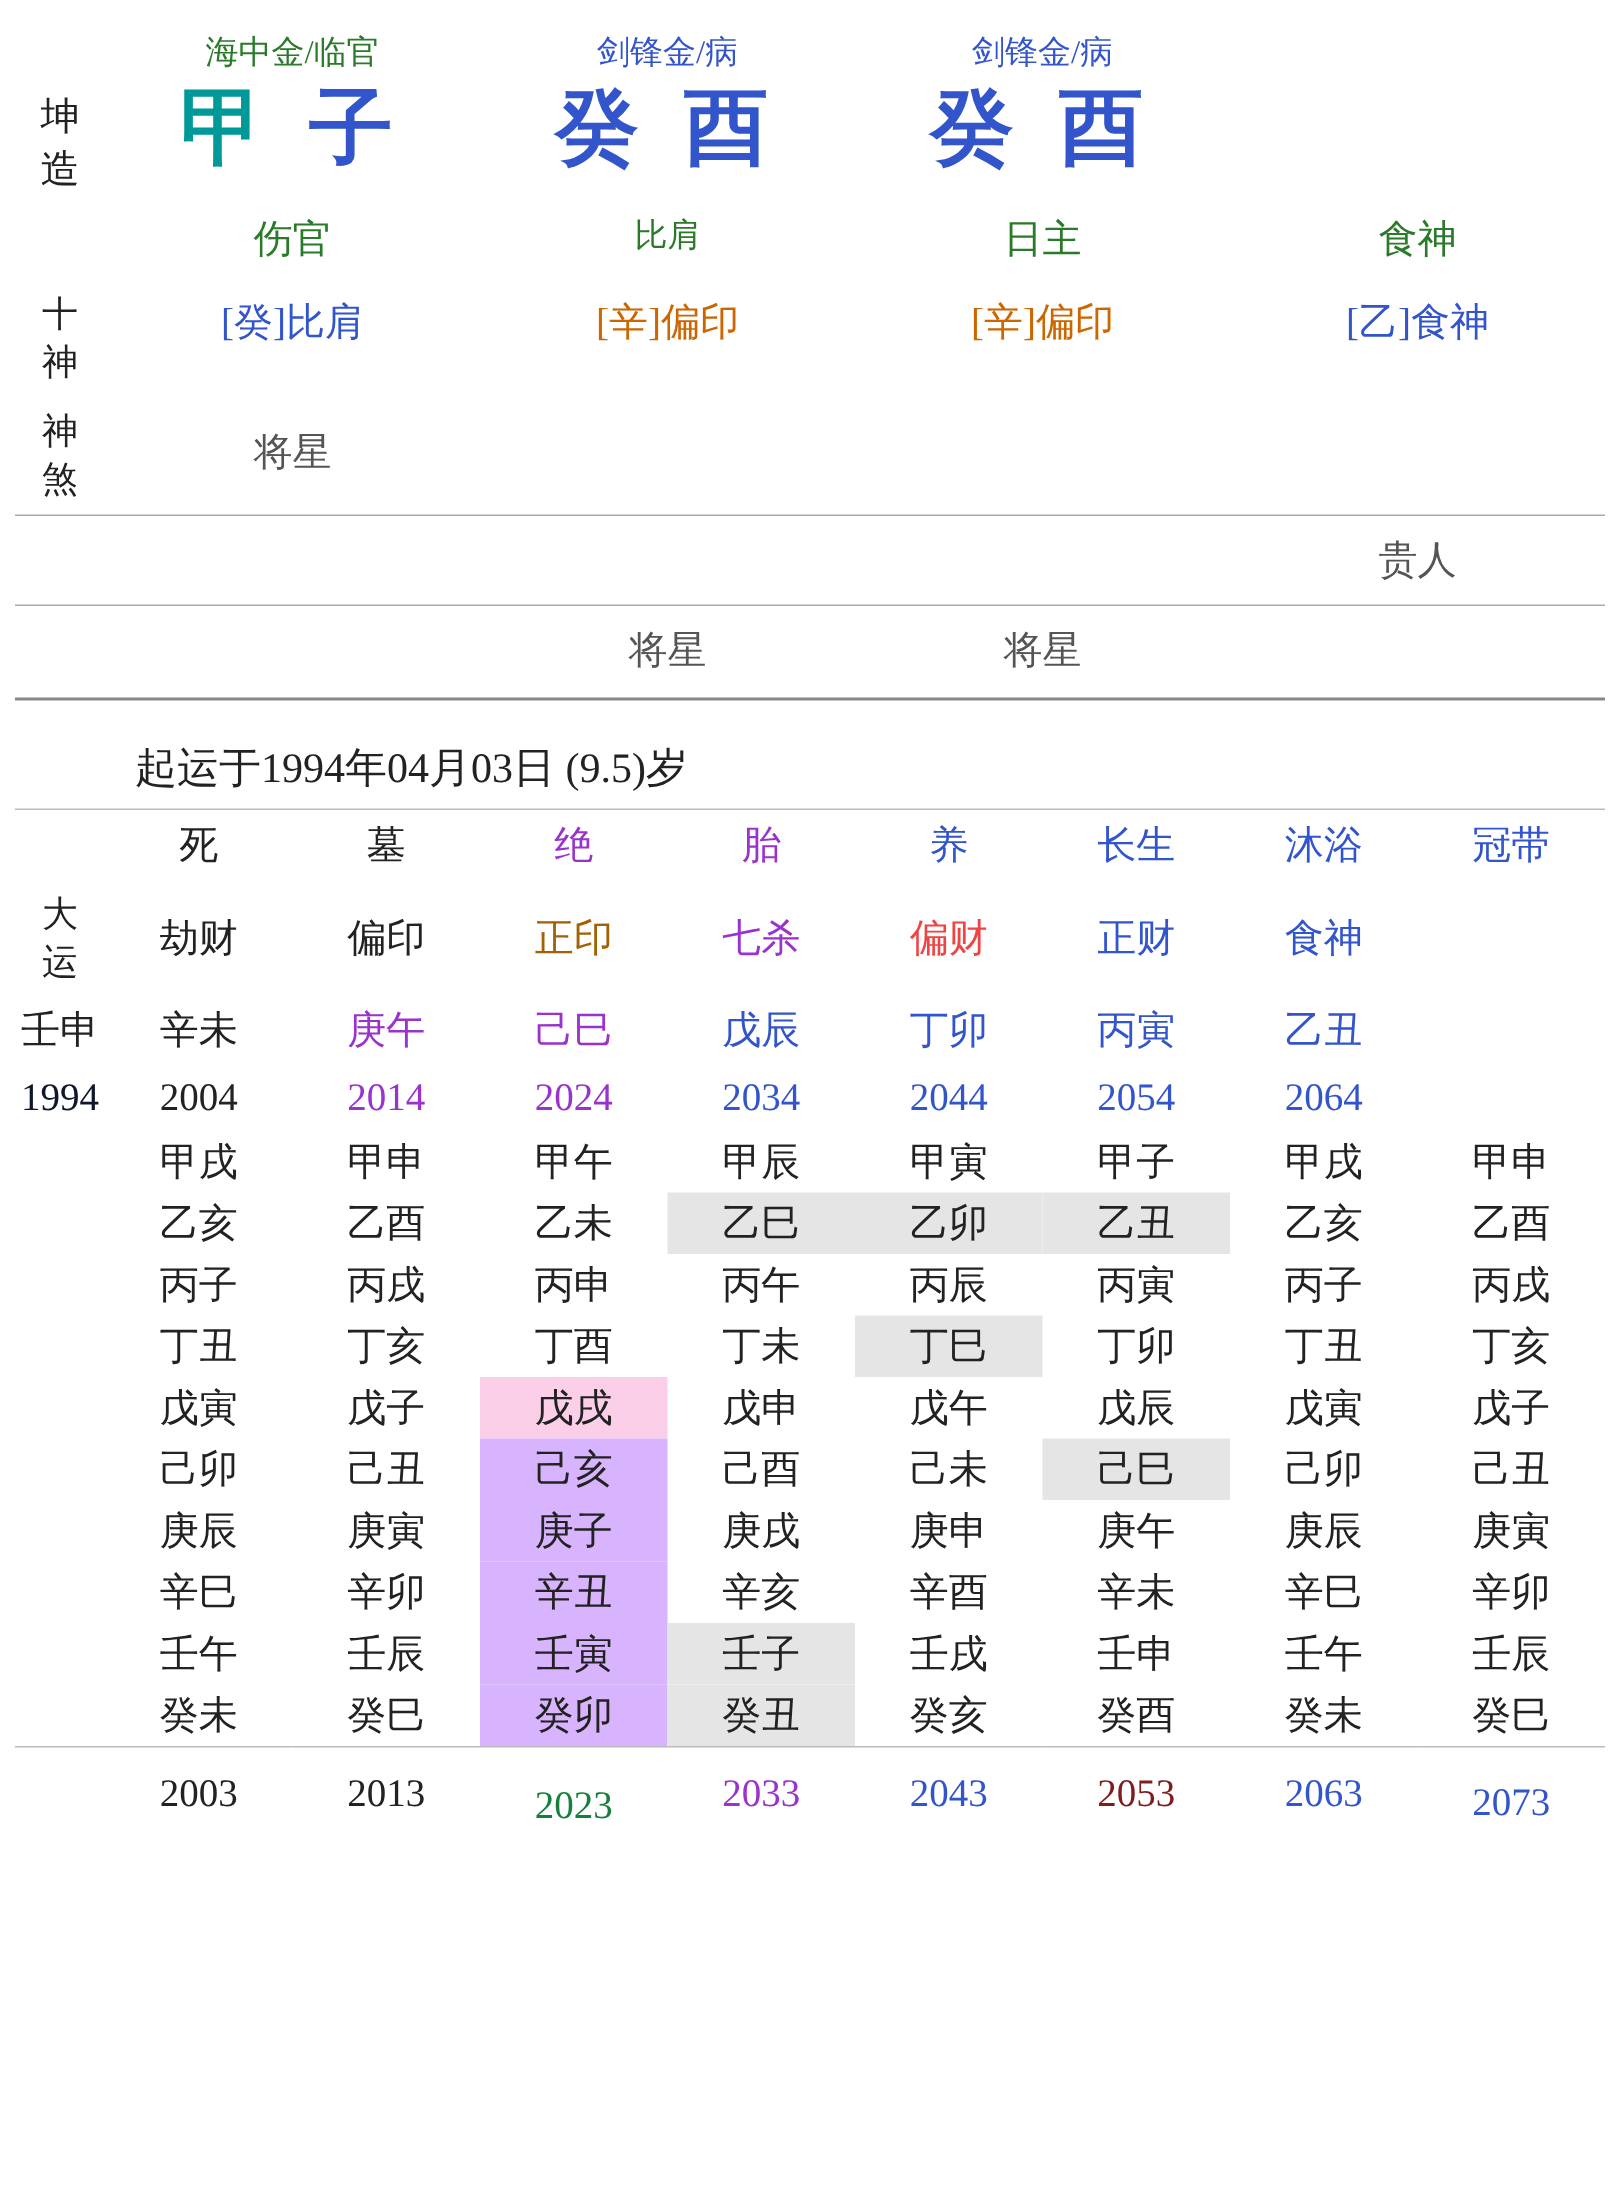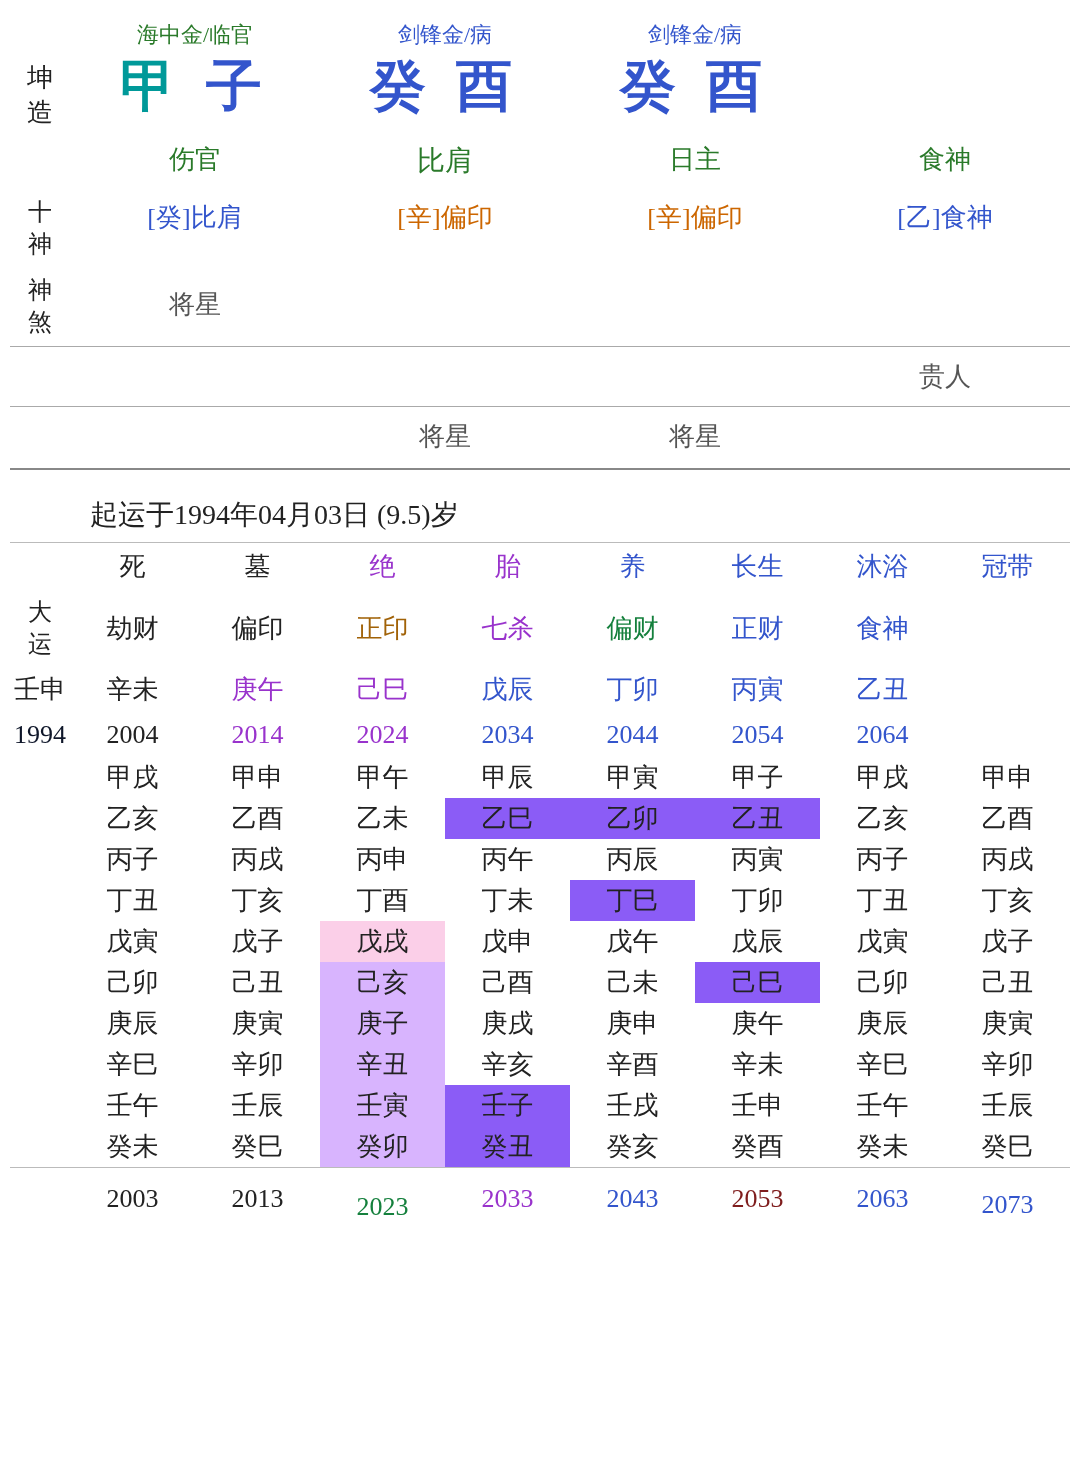--- a/index.html
+++ b/index.html
@@ -184,21 +184,21 @@
       min-height: 40px;
       text-align: center;
     }
 
     .year-cell.row-label {
       font-size: 24px;
       color: #222;
     }
 
     .highlight-purple { background-color: #d8b4fe; }
-    .highlight-blue { background-color: #8b5cf6; text-align: center; }
+    .highlight-blue { background-color: #e5e5e5; text-align: center; }
     .highlight-pink { background-color: #fbcfe8; }
 
     .bottom-border {
       border-top: 1px solid #bbb;
     }
   </style>
 </head>
 <body>
 
 <div class="top-section">
@@ -224,21 +224,21 @@
       <div class="pillar-ganzhi">
         <span style="color:#3355cc;">癸</span>
         <span style="color:#3355cc;">酉</span>
       </div>
     </div>
   </div>
 
   <div class="shishen-section">
     <div></div>
     <div class="pillar-shishen green" style="text-align:center; color:#2a7a2a; font-size:26px; padding: 6px 0;">伤官</div>
-    <div class="pillar-shishen green" style="text-align:center; color:#2a7a2a; font-size:28px; padding: 6px 0;">比肩</div>
+    <div class="pillar-shishen green" style="text-align:center; color:#2a7a2a; font-size:22px; padding: 6px 0;">比肩</div>
     <div class="pillar-shishen green" style="text-align:center; color:#2a7a2a; font-size:26px; padding: 6px 0;">日主</div>
     <div class="pillar-shishen green" style="text-align:center; color:#2a7a2a; font-size:26px; padding: 6px 0;">食神</div>
   </div>
 
   <div class="ten-gods-section">
     <div class="ten-gods-label">
       <span>十</span>
       <span>神</span>
     </div>
     <div class="ten-gods-cell">
@@ -303,21 +303,21 @@
     <div class="dayun-cell" style="color:#3355cc;">养</div>
     <div class="dayun-cell" style="color:#3355cc;">长生</div>
     <div class="dayun-cell" style="color:#3355cc;">沐浴</div>
     <div class="dayun-cell" style="color:#3355cc;">冠带</div>
 
     <div class="dayun-cell row-label">大<br>运</div>
     <div class="dayun-cell" style="color:#222;">劫财</div>
     <div class="dayun-cell" style="color:#222;">偏印</div>
     <div class="dayun-cell" style="color:#a16207;">正印</div>
     <div class="dayun-cell" style="color:#9933cc;">七杀</div>
-    <div class="dayun-cell" style="color:#15803d;">偏财</div>
+    <div class="dayun-cell" style="color:#ef4444;">偏财</div>
     <div class="dayun-cell" style="color:#3355cc;">正财</div>
     <div class="dayun-cell" style="color:#3355cc;">食神</div>
 
     <div class="dayun-cell row-label"></div>
     <div class="dayun-cell" style="color:#222;">壬申</div>
     <div class="dayun-cell" style="color:#222;">辛未</div>
     <div class="dayun-cell" style="color:#9933cc;">庚午</div>
     <div class="dayun-cell" style="color:#9933cc;">己巳</div>
     <div class="dayun-cell" style="color:#3355cc;">戊辰</div>
     <div class="dayun-cell" style="color:#3355cc;">丁卯</div>

